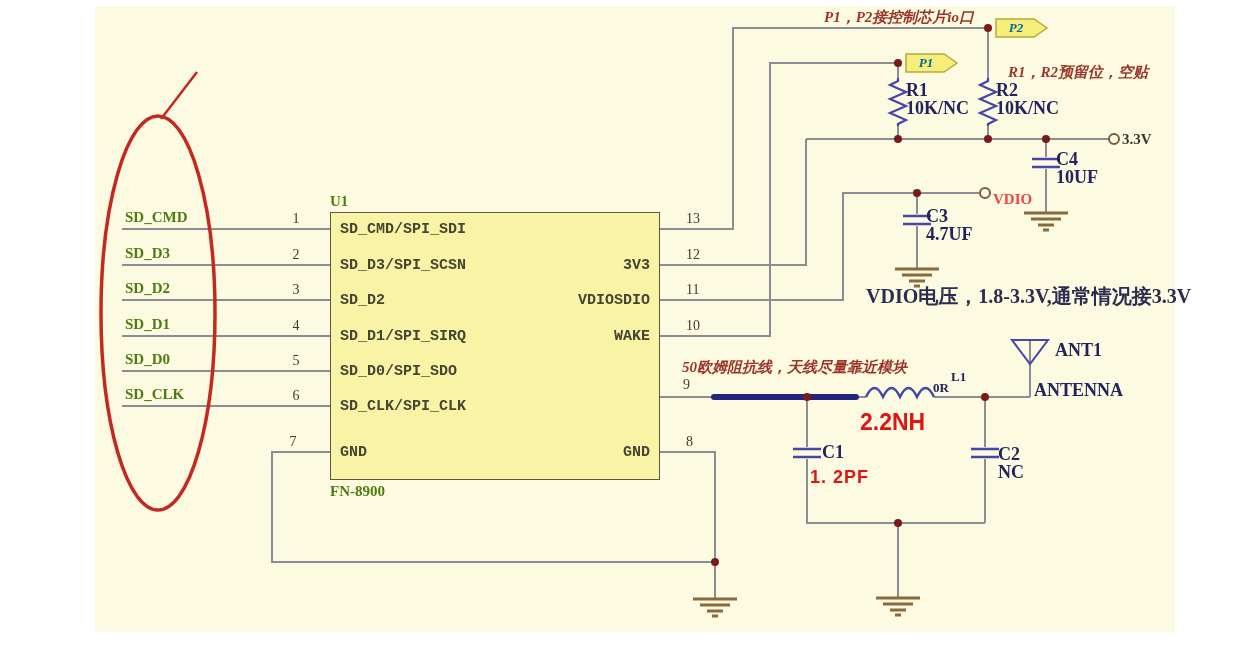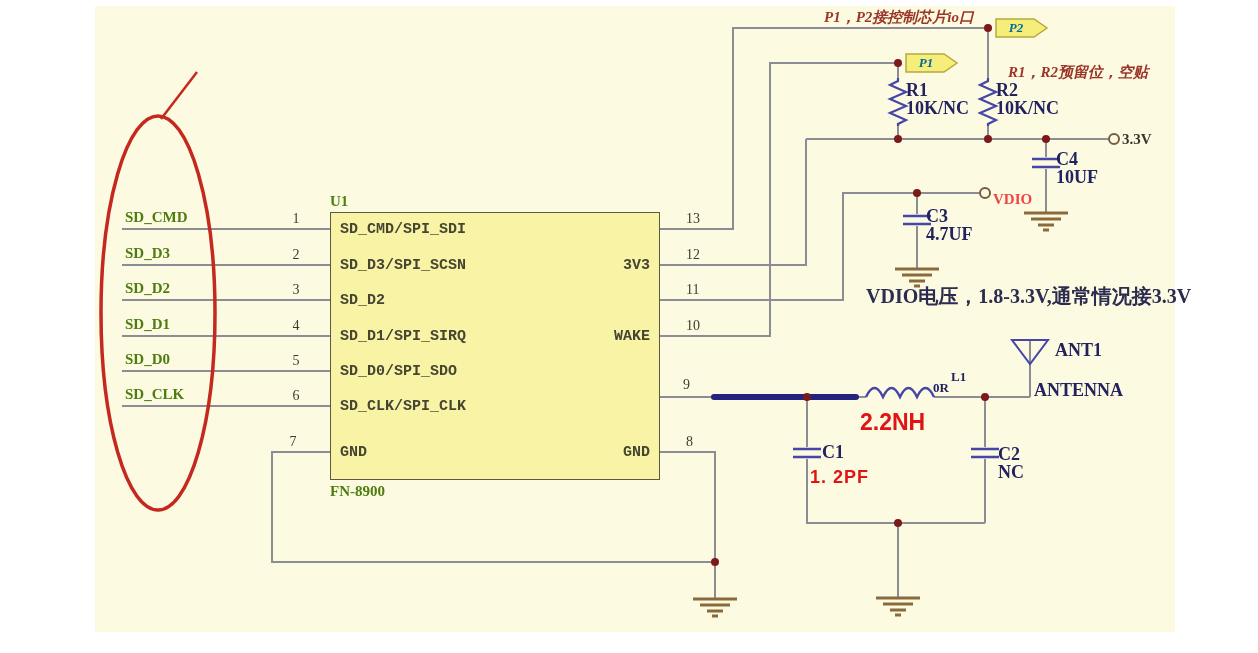--- a/index.html
+++ b/index.html
@@ -99,20 +99,21 @@
     <g stroke="#C4281E" fill="none">
       <ellipse cx="158" cy="313" rx="57" ry="197" stroke-width="3.5"></ellipse>
       <path d="M197 72 L161 119" stroke-width="2.5"></path>
     </g>
   </svg>
 
   <div class="ic-body"></div>
 
   <div class="t brick" style="left:824px;top:9px">P1，P2接控制芯片io口</div>
   <div class="t brick" style="left:1008px;top:64px">R1，R2预留位，空贴</div>
+  <div class="t brick" style="left:682px;top:359px">50欧姆阻抗线，天线尽量靠近模块</div>
   <div class="t navy-note" style="left:866px;top:285px">VDIO电压，1.8-3.3V,通常情况接3.3V</div>
 
   <div class="t" style="left:330px;top:193px">U1</div>
   <div class="t" style="left:330px;top:483px">FN-8900</div>
 
   <div class="t" style="left:125px;top:209px">SD_CMD</div>
   <div class="t" style="left:125px;top:245px">SD_D3</div>
   <div class="t" style="left:125px;top:280px">SD_D2</div>
   <div class="t" style="left:125px;top:316px">SD_D1</div>
   <div class="t" style="left:125px;top:351px">SD_D0</div>
@@ -135,20 +136,21 @@
 
   <div class="t inner" style="left:340px;top:221px">SD_CMD/SPI_SDI</div>
   <div class="t inner" style="left:340px;top:257px">SD_D3/SPI_SCSN</div>
   <div class="t inner" style="left:340px;top:292px">SD_D2</div>
   <div class="t inner" style="left:340px;top:328px">SD_D1/SPI_SIRQ</div>
   <div class="t inner" style="left:340px;top:363px">SD_D0/SPI_SDO</div>
   <div class="t inner" style="left:340px;top:398px">SD_CLK/SPI_CLK</div>
   <div class="t inner" style="left:340px;top:444px">GND</div>
 
   <div class="t inner ra" style="left:450px;top:257px;width:200px">3V3</div>
+  <div class="t inner ra" style="left:450px;top:292px;width:200px">VDIOSDIO</div>
   <div class="t inner ra" style="left:450px;top:328px;width:200px">WAKE</div>
   <div class="t inner ra" style="left:450px;top:444px;width:200px">GND</div>
 
   <div class="t cmp" style="left:906px;top:80px">R1</div>
   <div class="t cmp" style="left:906px;top:98px">10K/NC</div>
   <div class="t cmp" style="left:996px;top:80px">R2</div>
   <div class="t cmp" style="left:996px;top:98px">10K/NC</div>
   <div class="t cmp" style="left:1056px;top:149px">C4</div>
   <div class="t cmp" style="left:1056px;top:167px">10UF</div>
   <div class="t cmp" style="left:926px;top:206px">C3</div>

